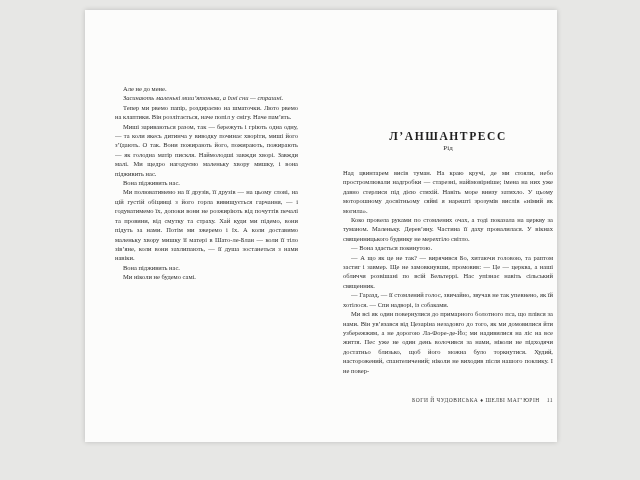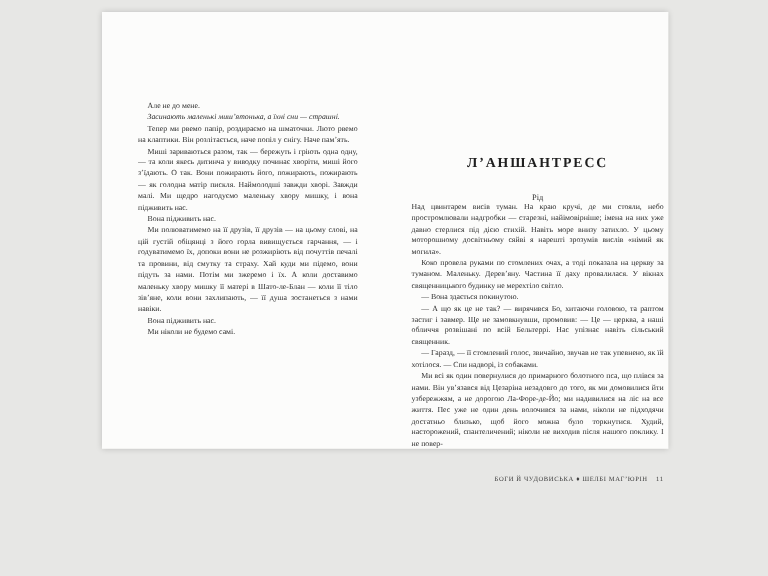--- a/index.html
+++ b/index.html
@@ -6,21 +6,21 @@
   .canvas{
     position:relative;
     width:640px;height:480px;
     background:#e7e7e5;
     overflow:hidden;
     font-family:"Liberation Serif", serif;
   }
   .spread{
     position:absolute;
     left:85px;top:10px;
-    width:472px;height:364px;
+    width:472px;height:432px;
     background:#fcfcfb;
     box-shadow:0 0 5px rgba(0,0,0,0.18);
   }
   .textcol{
     position:absolute;
     color:#2e2e2e;
     font-size:6.5px;
     line-height:9.4px;
     text-align:justify;
   }
@@ -46,21 +46,21 @@
     color:#1f1f1f;
   }
   .chapter-title{
     font-size:11.5px;
     font-weight:bold;
     letter-spacing:1.6px;
     margin:0;
   }
   .pov{
     font-size:7px;
-    margin-top:19px;
+    margin-top:2px;
     color:#2e2e2e;
   }
   .footer{
     position:absolute;
     left:258px;top:387px;
     width:210px;
     display:flex;
     justify-content:flex-end;
     align-items:baseline;
     gap:7px;

